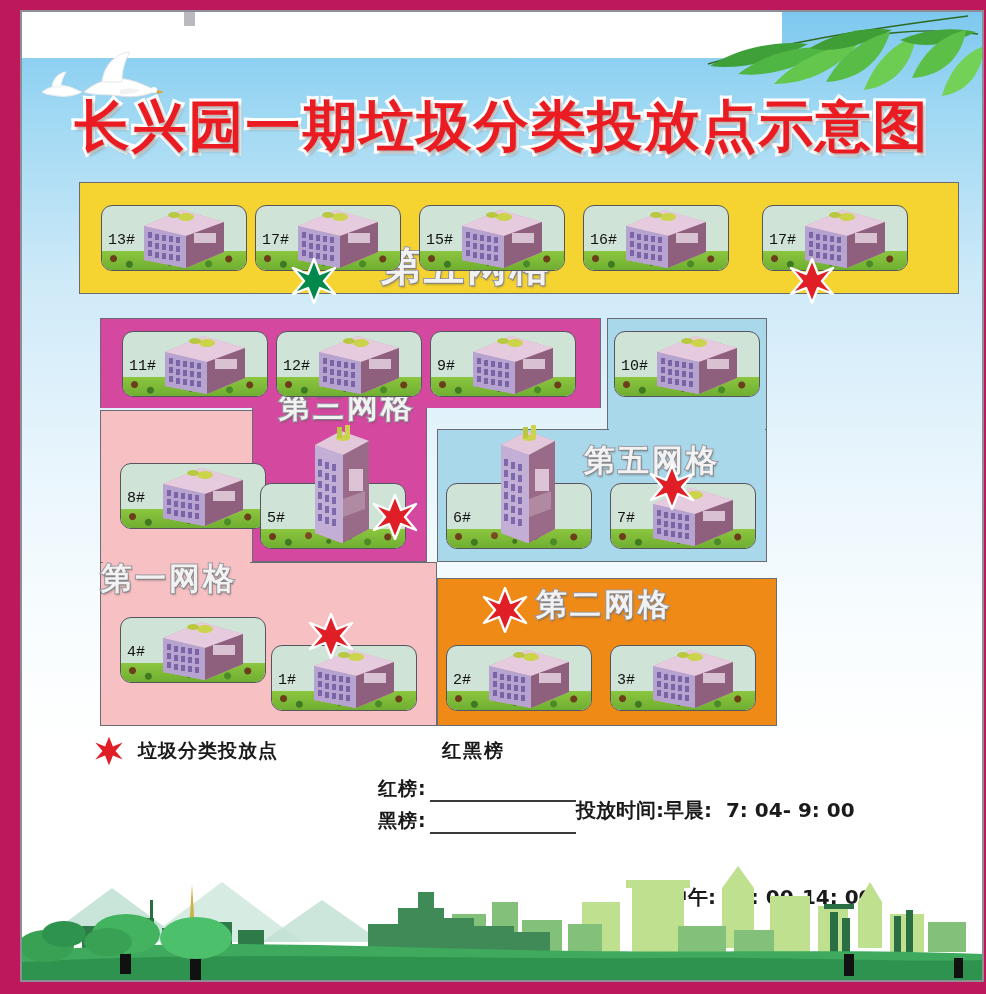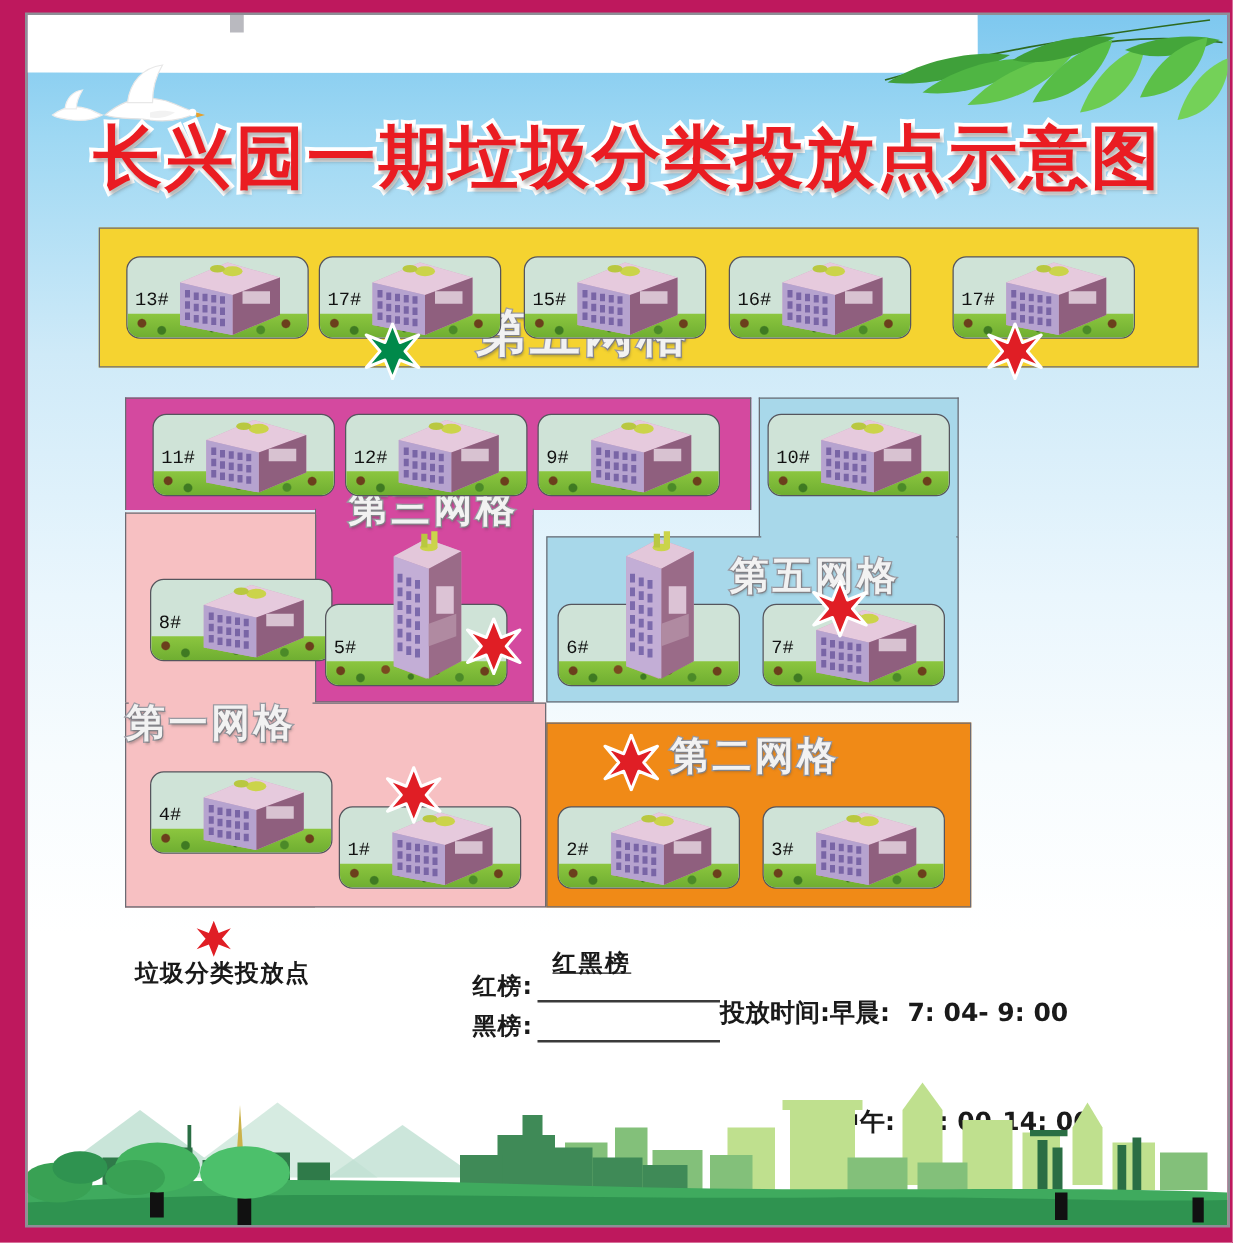--- a/index.html
+++ b/index.html
@@ -69,21 +69,21 @@
     position:absolute;left:6px;bottom:21px;font-size:15px;color:#111;
     font-family:Liberation Mono, monospace;z-index:4;text-align:center;
   }
   .bcard svg{position:absolute;right:4px;top:-4px;z-index:3;}
   .tower{position:absolute;z-index:6;}
   .star{position:absolute;z-index:8;}
   
   .legend{position:absolute;left:72px;top:722px;width:860px;height:110px;}
   .lg-row{position:absolute;display:flex;align-items:center;}
   .lg-txt{font-size:19px;font-weight:bold;color:#1a1a1a;margin-left:14px;letter-spacing:1px;}
-  .board-title{position:absolute;left:348px;top:24px;font-size:19px;font-weight:bold;color:#1a1a1a;letter-spacing:2px;text-decoration:underline;}
+  .board-title{position:absolute;left:348px;top:4px;font-size:19px;font-weight:bold;color:#1a1a1a;letter-spacing:2px;}
   .board-row{position:absolute;display:flex;align-items:flex-end;}
   .board-lb{font-size:19px;font-weight:bold;color:#1a1a1a;letter-spacing:1px;}
   .board-line{display:inline-block;width:146px;border-bottom:2px solid #3b3b3b;margin-left:3px;height:19px;}
   .times{position:absolute;left:482px;top:4px;font-size:20px;font-weight:bold;color:#1a1a1a;line-height:29px;white-space:pre;font-family:"DejaVu Sans","Liberation Sans",sans-serif;}
   .times .ind{display:inline-block;width:92px;}
   
   .scenery{position:absolute;left:0;right:0;bottom:0;height:150px;}
 </style>
 </head>
 <body>
@@ -693,21 +693,21 @@
       <svg class="star" style="left:229px;top:431px;" width="46" height="46" viewBox="0 0 46 46">
         <polygon points="23,1 29,16 44,10 33,23 44,36 29,30 23,45 17,30 2,36 13,23 2,10 17,16" fill="#e01e25" stroke="#ffffff" stroke-width="2.4" stroke-linejoin="round"></polygon>
       </svg>
       <svg class="star" style="left:403px;top:405px;" width="46" height="46" viewBox="0 0 46 46">
         <polygon points="23,1 29,16 44,10 33,23 44,36 29,30 23,45 17,30 2,36 13,23 2,10 17,16" fill="#e01e25" stroke="#ffffff" stroke-width="2.4" stroke-linejoin="round"></polygon>
       </svg>
     </div>
 
     <div class="legend">
 
-      <div class="lg-row" style="left:0px;top:2px;flex-direction:column;">
+      <div class="lg-row" style="left:0px;top:2px;">
         <svg width="30" height="30" viewBox="0 0 46 46">
           <polygon points="23,1 29,16 44,10 33,23 44,36 29,30 23,45 17,30 2,36 13,23 2,10 17,16" fill="#e01e25"></polygon>
         </svg>
         <span class="lg-txt">垃圾分类投放点</span>
       </div>
 
 
       <div class="board-title">红黑榜</div>
 
       <div class="board-row" style="left:284px;top:42px;">

